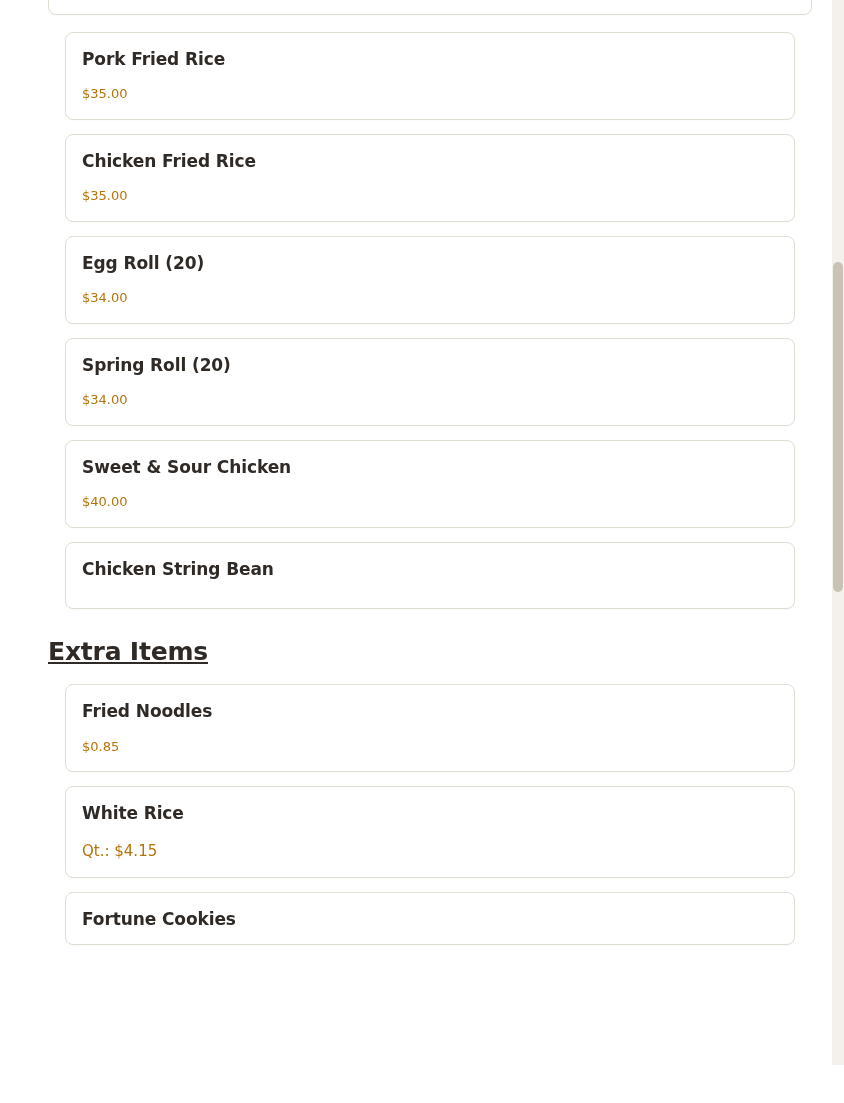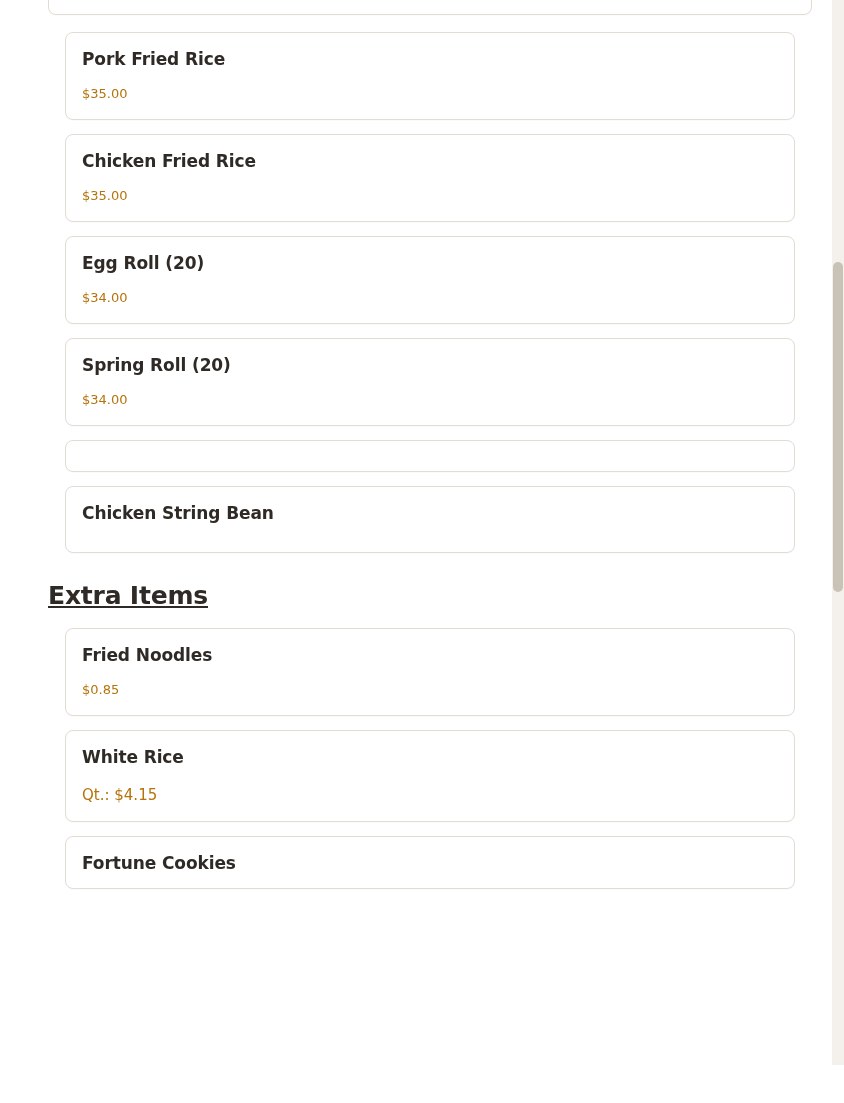--- a/index.html
+++ b/index.html
@@ -113,20 +113,22 @@
     </li>
     <li class="menu-card">
       <div class="item-name">Egg Roll (20)</div>
       <div class="item-price">$34.00</div>
     </li>
     <li class="menu-card">
       <div class="item-name">Spring Roll (20)</div>
       <div class="item-price">$34.00</div>
     </li>
     <li class="menu-card">
+      <div class="item-name">Sweet &amp; Sour Chicken</div>
+      <div class="item-price">$40.00</div>
     </li>
     <li class="menu-card">
       <div class="item-name">Chicken String Bean</div>
     </li>
   </ul>
 
   <h2 class="section-heading">Extra Items</h2>
 
   <ul class="menu-list">
     <li class="menu-card">

